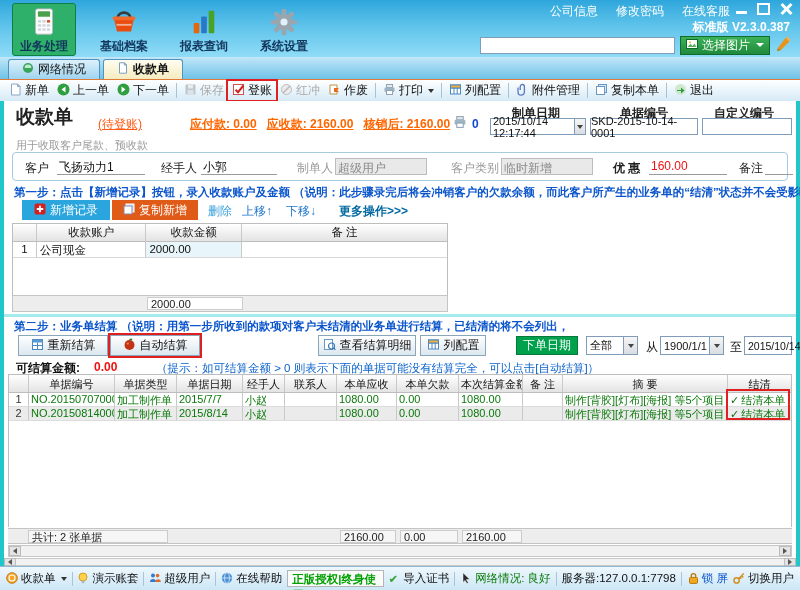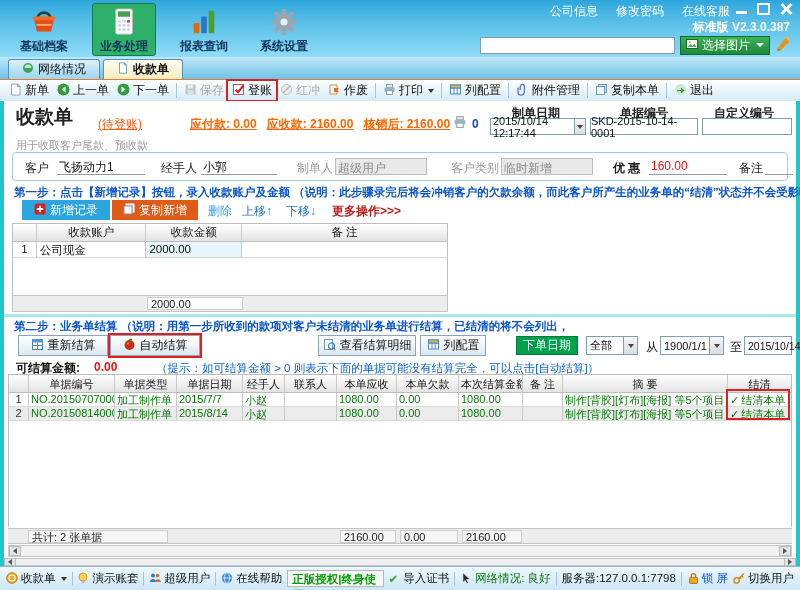--- a/index.html
+++ b/index.html
@@ -120,49 +120,49 @@
   .lic { color:#00a000; font-weight:bold; border:1px solid #b5b5b5; background:#fbfbfb; padding:0 4px; height:17px; line-height:16px; }
   .grn { color:#0a7a0a; } .blu { color:#0a55cc; }
 </style>
 </head>
 <body>
 
 <div class="window">
 
   <div class="titlebar">
     <div class="nav">
-      <div class="nav-item">
-        <span><svg viewBox="0 0 32 32">
-              <path d="M9 12 C10 4,22 4,23 12" fill="none" stroke="#3a3a3a" stroke-width="3"></path>
-              <path d="M5 11 h22 l-3.5 15 h-15 z" fill="#e84c0f"></path>
-              <rect x="4" y="10" width="24" height="4" rx="1.5" fill="#f26a2a"></rect>
-              <rect x="8" y="18" width="16" height="2" fill="#ffffff" opacity="0.55"></rect>
-            </svg></span>
-        <span class="nav-lbl">基础档案</span>
-      </div>
       <div class="nav-item active">
         <span><svg viewBox="0 0 32 32">
               <rect x="7" y="2" width="18" height="27" rx="2" fill="#fdfdfd" stroke="#b8b8b8"></rect>
               <rect x="9.5" y="4.5" width="13" height="6" rx="1" fill="#4ba04b"></rect>
               <g fill="#cdd6dd">
                 <rect x="9.5" y="14" width="3.4" height="2.6"></rect>
                 <rect x="14.3" y="14" width="3.4" height="2.6"></rect>
                 <rect x="9.5" y="18.4" width="3.4" height="2.6"></rect>
                 <rect x="14.3" y="18.4" width="3.4" height="2.6"></rect>
                 <rect x="19.1" y="18.4" width="3.4" height="2.6"></rect>
                 <rect x="9.5" y="22.8" width="3.4" height="2.6"></rect>
                 <rect x="14.3" y="22.8" width="3.4" height="2.6"></rect>
                 <rect x="19.1" y="22.8" width="3.4" height="2.6"></rect>
               </g>
               <rect x="19.1" y="14" width="3.4" height="2.6" fill="#d04a2a"></rect>
             </svg></span>
         <span class="nav-lbl">业务处理</span>
       </div>
       <div class="nav-item">
         <span><svg viewBox="0 0 32 32">
+              <path d="M9 12 C10 4,22 4,23 12" fill="none" stroke="#3a3a3a" stroke-width="3"></path>
+              <path d="M5 11 h22 l-3.5 15 h-15 z" fill="#e84c0f"></path>
+              <rect x="4" y="10" width="24" height="4" rx="1.5" fill="#f26a2a"></rect>
+              <rect x="8" y="18" width="16" height="2" fill="#ffffff" opacity="0.55"></rect>
+            </svg></span>
+        <span class="nav-lbl">基础档案</span>
+      </div>
+      <div class="nav-item">
+        <span><svg viewBox="0 0 32 32">
               <rect x="5" y="17" width="6" height="11" rx="1" fill="#e0680f"></rect>
               <rect x="13" y="10" width="6" height="18" rx="1" fill="#2878c8"></rect>
               <rect x="21" y="4" width="6" height="24" rx="1" fill="#49a228"></rect>
             </svg></span>
         <span class="nav-lbl">报表查询</span>
       </div>
       <div class="nav-item">
         <span><svg viewBox="0 0 32 32">
               <g fill="#99a5af">
                 <rect x="13.5" y="2" width="5" height="28" rx="1.5"></rect>
@@ -379,21 +379,21 @@
     <div class="btn-solid" style="left:108px; width:86px; background:#e05a18;">
       <span><svg viewBox="0 0 12 12">
             <rect x="3" y="1" width="8" height="8" fill="#cfe4f4" stroke="#fff"></rect>
             <rect x="1" y="3" width="8" height="8" fill="#fff" stroke="#88a"></rect>
           </svg></span>
       <span>复制新增</span>
     </div>
     <span class="grid-link" style="left:204px; color:#3aa0d8;">删除</span>
     <span class="grid-link" style="left:238px; color:#1f77cc;">上移↑</span>
     <span class="grid-link" style="left:282px; color:#1f77cc;">下移↓</span>
-    <span class="grid-link" style="left:328px; color:#b91c1c; font-weight:bold;">更多操作&gt;&gt;&gt;</span>
+    <span class="grid-link" style="left:335px; color:#0369a1; font-weight:bold;">更多操作&gt;&gt;&gt;</span>
 
     <div class="t1wrap t1">
       <div class="trow th">
         <div class="cell c1"></div>
         <div class="cell c2" style="text-align:center;">收款账户</div>
         <div class="cell c3" style="text-align:center;">收款金额</div>
         <div class="cell c4" style="text-align:center;">备 注</div>
       </div>
       <div class="trow t1r">
         <div class="cell c1">1</div>

